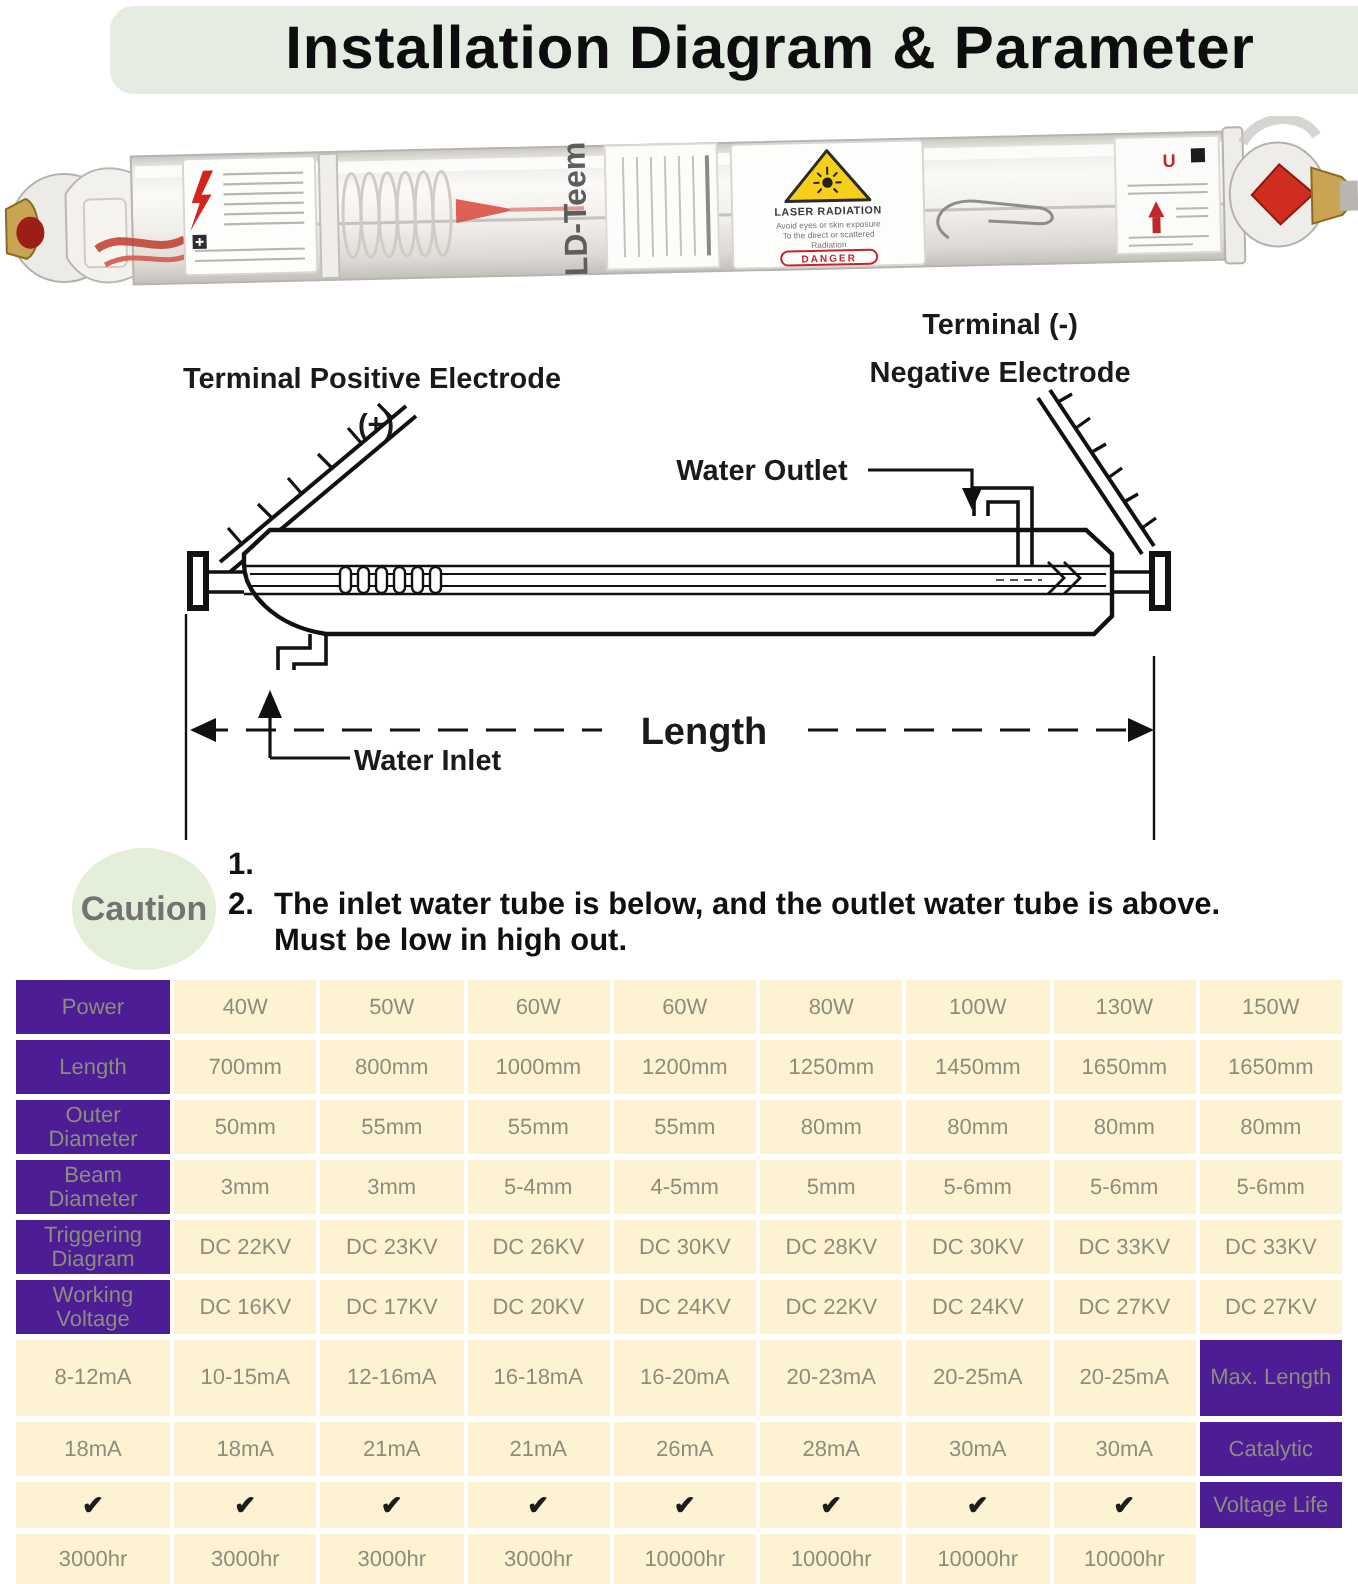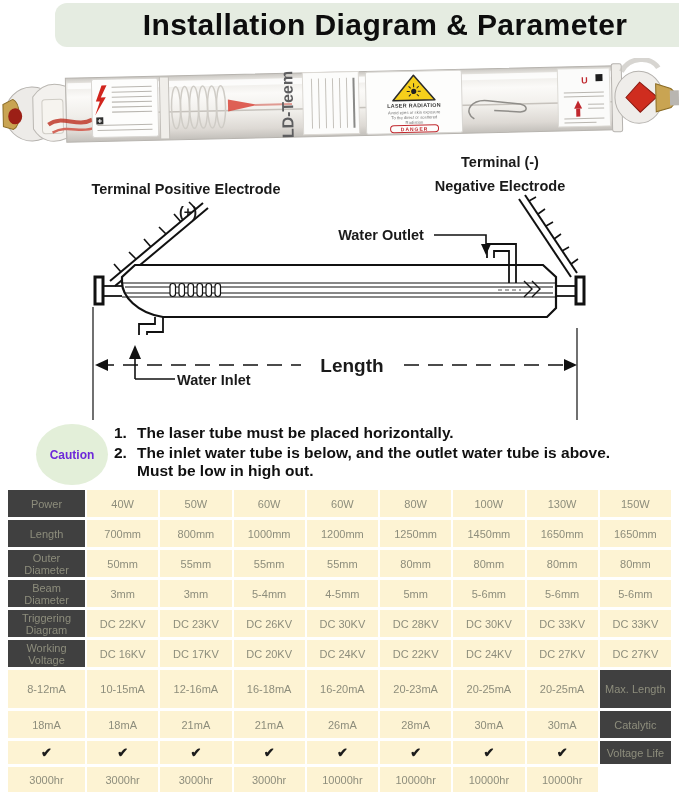--- a/index.html
+++ b/index.html
@@ -6,31 +6,31 @@
   .page{position:relative;width:679px;height:792px;background:#fff;overflow:hidden;
         font-family:"Liberation Sans",sans-serif;}
   .title{position:absolute;left:55px;top:3px;width:660px;height:44px;background:#e5ece1;
          border-radius:12px;display:flex;align-items:center;justify-content:center;
          font-size:30px;font-weight:bold;color:#0d0d0d;letter-spacing:.4px;}
   .photo-svg{position:absolute;left:0;top:58px;}
   .diagram-svg{position:absolute;left:0;top:150px;}
   .diagram-svg text{font-family:"Liberation Sans",sans-serif;font-weight:bold;fill:#1a1a1a;}
   .caution-badge{position:absolute;left:36px;top:424px;width:72px;height:61px;border-radius:50%;
          background:#e3efd9;display:flex;align-items:center;justify-content:center;
-         font-size:12px;font-weight:bold;color:#6d28d9;}
+         font-size:17px;font-weight:bold;color:#737373;}
   .caution-items{position:absolute;left:114px;top:424px;width:505px;font-weight:bold;
          font-size:15.5px;line-height:18.5px;color:#101010;}
   .caution-item{display:flex;margin-bottom:1px;}
   .caution-item .num{width:23px;flex:0 0 23px;}
   .ptable{position:absolute;left:8px;top:490px;width:663px;display:grid;
           grid-template-columns:77px repeat(8,1fr);
           grid-template-rows:27px 27px 27px 27px 27px 27px 38px 27px 23px 25px;
           gap:3px 2px;font-size:11px;color:#8d8d7c;}
   .cell{display:flex;align-items:center;justify-content:center;text-align:center;}
-  .cell.label{background:#404040;padding:0 3px;line-height:12px;}
+  .cell.label{background:#4c1d95;padding:0 3px;line-height:12px;}
   .cell.val{background:#fdf3d3;}
   .cell.check{color:#1c1c1c;font-weight:bold;font-size:13px;}
 </style>
 </head>
 <body>
 
 <div class="page">
 
   <div class="title">Installation Diagram &amp; Parameter</div>
 
@@ -241,21 +241,20 @@
       <line x1="404" y1="215" x2="570" y2="215" stroke="#111" stroke-width="1.6" stroke-dasharray="15,9"></line>
       <polygon points="95,215 108,209 108,221" fill="#111"></polygon>
       <polygon points="577,215 564,209 564,221" fill="#111"></polygon>
     </g>
   </svg>
 
   <div class="caution-badge">Caution</div>
   <div class="caution-items">
     <div class="caution-item">
       <span class="num">1.</span>
-      <span class="txt">The laser tube must be placed horizontally.</span>
     </div>
     <div class="caution-item">
       <span class="num">2.</span>
       <span class="txt">The inlet water tube is below, and the outlet water tube is above. Must be low in high out.</span>
     </div>
   </div>
 
   <div class="ptable">
       <div class="cell label">Power</div>
       <div class="cell val">40W</div>

